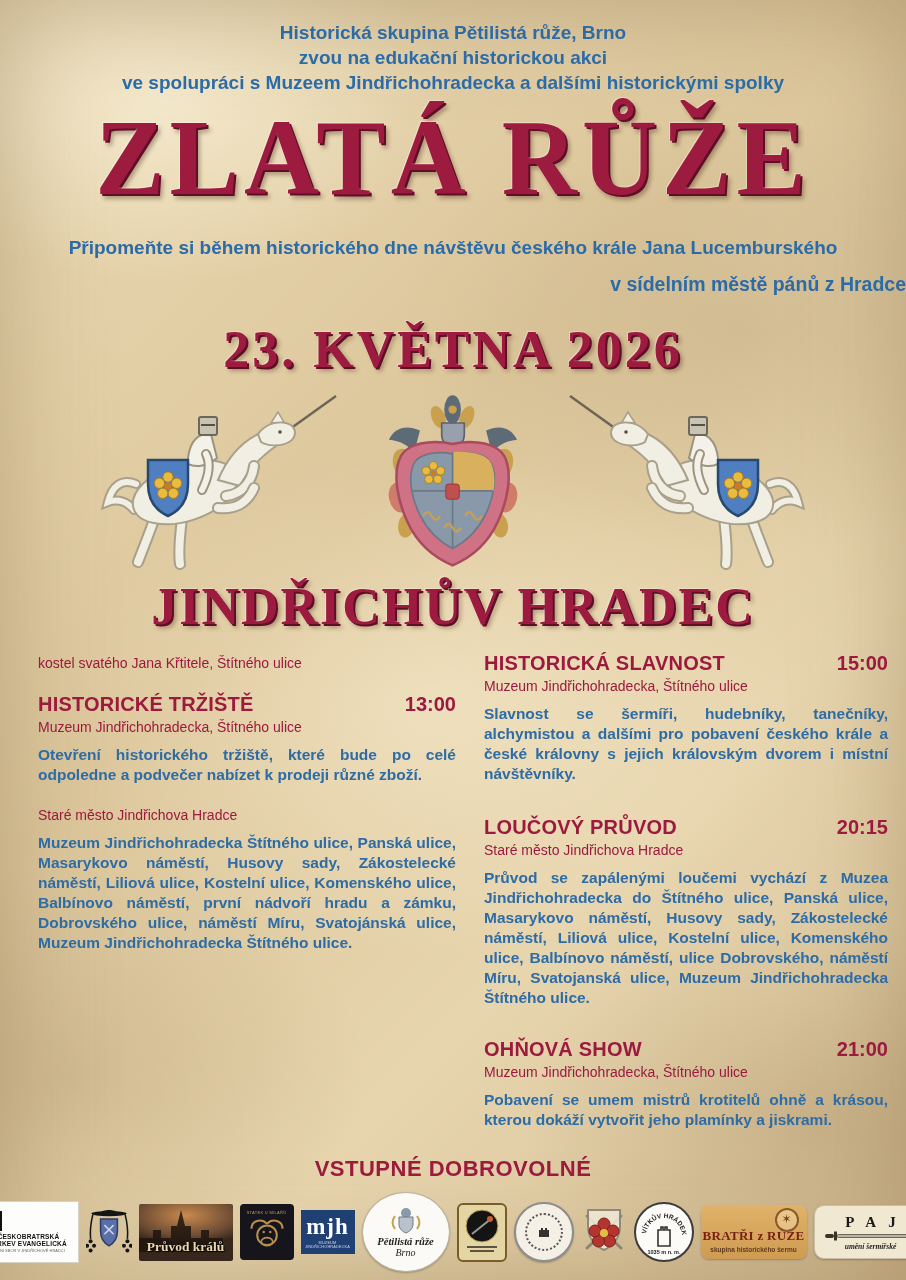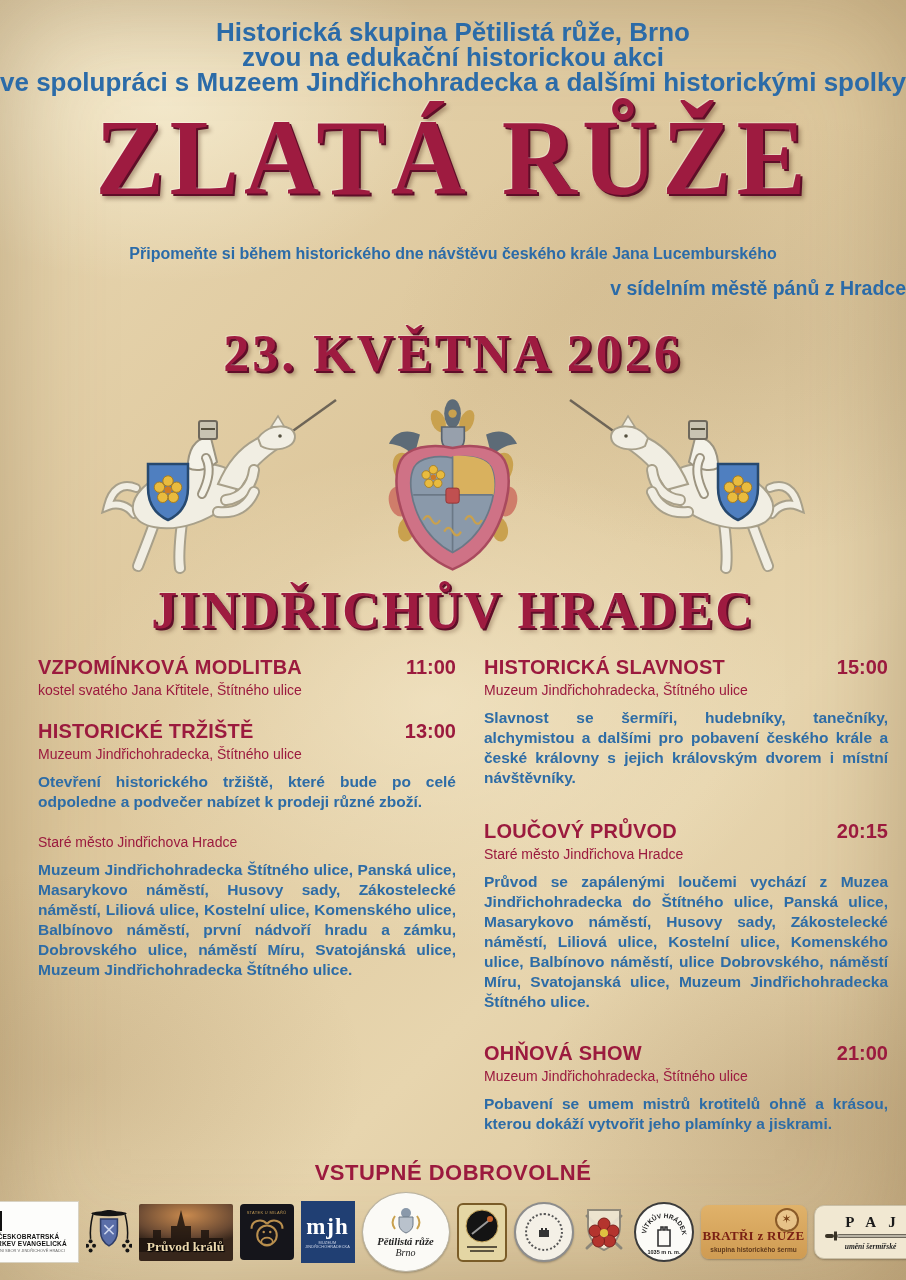--- a/index.html
+++ b/index.html
@@ -8,28 +8,28 @@
     font-family:"Liberation Sans",sans-serif;
     background:
       radial-gradient(ellipse 420px 260px at 18% 8%, rgba(255,250,228,.55), transparent 70%),
       radial-gradient(ellipse 500px 320px at 82% 26%, rgba(125,95,55,.14), transparent 70%),
       radial-gradient(ellipse 520px 360px at 48% 55%, rgba(255,246,220,.45), transparent 70%),
       radial-gradient(ellipse 420px 300px at 90% 88%, rgba(120,88,48,.20), transparent 70%),
       radial-gradient(ellipse 420px 300px at 8% 84%, rgba(120,88,48,.16), transparent 70%),
       linear-gradient(135deg,#ead9b4 0%,#ddc79c 40%,#e7d5ae 68%,#d6bf95 100%);
     box-shadow:inset 0 0 110px rgba(110,80,40,.35);
   }
-  .intro{padding-top:20px;text-align:center;font-weight:bold;font-size:26px;line-height:25px;color:#2b6ba8;}
+  .intro{padding-top:20px;text-align:center;font-weight:bold;font-size:19px;line-height:25px;color:#2b6ba8;}
   .deco{
     font-family:"Liberation Serif",serif;font-weight:bold;color:#9e1b40;text-align:center;
     text-shadow:-1px -1px 0 rgba(255,255,255,.30), 2px 2px 0 #5f0e28, 4px 4px 4px rgba(60,25,10,.35);
   }
   .main-title{font-size:104px;line-height:1.06;letter-spacing:5px;margin-top:8px;transform:scaleY(1.04);}
   .tagline{margin-top:14px;text-align:right;font-weight:bold;font-size:19.5px;color:#2b6ba8;}
-  .tagline-2{margin-top:32px;text-align:center;font-weight:bold;font-size:16px;color:#2b6ba8;}
+  .tagline-2{margin-top:24px;text-align:center;font-weight:bold;font-size:19px;color:#2b6ba8;}
   .date-title{font-size:52px;letter-spacing:3px;margin-top:24px;}
   .emblems{margin-top:12px;display:flex;justify-content:center;align-items:center;gap:14px;height:182px;}
   .city-title{font-size:52px;letter-spacing:2px;margin-top:4px;}
   .schedule{margin-top:16px;display:grid;grid-template-columns:418px 404px;column-gap:28px;padding:0 28px 0 38px;}
   .event{margin-bottom:22px;}
   .event-head{display:flex;justify-content:space-between;align-items:baseline;}
   .event-title{font-size:20px;font-weight:bold;color:#9b1a3e;letter-spacing:.2px;}
   .event-time{font-size:20px;font-weight:bold;color:#9b1a3e;}
   .event-venue{font-size:14px;font-weight:normal;color:#9b1a3e;margin-top:3px;}
   .event-desc{font-size:15.5px;font-weight:bold;color:#2d6ca6;text-align:justify;line-height:20px;margin:10px 0 0 0;}
@@ -40,21 +40,21 @@
   .cce{width:94px;height:54px;padding:3px 2px;}
   .cce-row{display:flex;align-items:flex-start;width:100%;}
   .cce-l1{font-size:6.5px;font-weight:bold;color:#111;letter-spacing:.2px;margin-top:2px;}
   .cce-l2{font-size:6.5px;font-weight:bold;color:#111;letter-spacing:.2px;}
   .cce-l3{font-size:4px;color:#666;margin-top:1px;}
   .pruvod{width:94px;height:57px;border-radius:2px;position:relative;overflow:hidden;
     background:radial-gradient(ellipse 70px 30px at 50% 20%, #c98a4e, #6b4a33 70%, #37261b 100%);}
   .pruvod-label{position:absolute;left:0;right:0;bottom:6px;font-family:"Liberation Serif",serif;font-weight:bold;font-size:13.5px;color:#ecd9ae;text-shadow:1px 1px 1px #000;}
   .statek{width:54px;height:54px;border-radius:4px;background:#15151b;padding-top:2px;}
   .statek-label{font-size:4px;color:#c09a55;letter-spacing:.3px;}
-  .mjh{width:54px;height:62px;background:#203f73;}
+  .mjh{width:54px;height:44px;background:#203f73;}
   .mjh-label{font-family:"Liberation Serif",serif;font-size:23px;font-weight:bold;color:#fff;line-height:22px;letter-spacing:1px;}
   .mjh-sub{font-size:3.8px;color:#cfd8ea;margin-top:3px;letter-spacing:.2px;}
   .petilista{width:86px;height:78px;border-radius:50%;background:#fbfaf6;border:1px solid #b9b2a0;box-shadow:0 1px 2px rgba(0,0,0,.25);}
   .petilista-l1{font-family:"Liberation Serif",serif;font-style:italic;font-weight:bold;font-size:10.5px;color:#222;margin-top:1px;}
   .petilista-l2{font-family:"Liberation Serif",serif;font-style:italic;font-weight:normal;font-size:10px;color:#222;}
   .medal{width:46px;height:52px;border-radius:6px;background:#e4d6a4;border:2px solid #7a5c28;justify-content:flex-start;padding-top:3px;}
   .medal-line{width:30px;height:2px;background:#3a3326;margin-top:2px;opacity:.8;}
   .coin{width:56px;height:56px;border-radius:50%;background:#f4f0e6;border:2px solid #8d8d8d;box-shadow:0 1px 2px rgba(0,0,0,.25);}
   .coin-inner{width:34px;height:34px;border-radius:50%;border:2px dotted #555;display:flex;align-items:center;justify-content:center;font-size:11px;color:#333;}
   .vitkuv{width:56px;height:56px;border-radius:50%;background:#fcfbf7;border:2px solid #3c3c3c;}
@@ -204,24 +204,20 @@
       </g>
     </svg>
   </div>
 
   <div class="deco city-title">JINDŘICHŮV HRADEC</div>
 
   <div class="schedule">
     <div class="col">
 
       <section class="event">
-        <div class="event-head">
-          <span class="event-title">VZPOMÍNKOVÁ MODLITBA</span>
-          <span class="event-time">11:00</span>
-        </div>
         <div class="event-venue">kostel svatého Jana Křtitele, Štítného ulice</div>
       </section>
 
       <section class="event">
         <div class="event-head">
           <span class="event-title">HISTORICKÉ TRŽIŠTĚ</span>
           <span class="event-time">13:00</span>
         </div>
         <div class="event-venue">Muzeum Jindřichohradecka, Štítného ulice</div>
         <p class="event-desc">Otevření historického tržiště, které bude po celé odpoledne a podvečer nabízet k prodeji různé zboží.</p>

